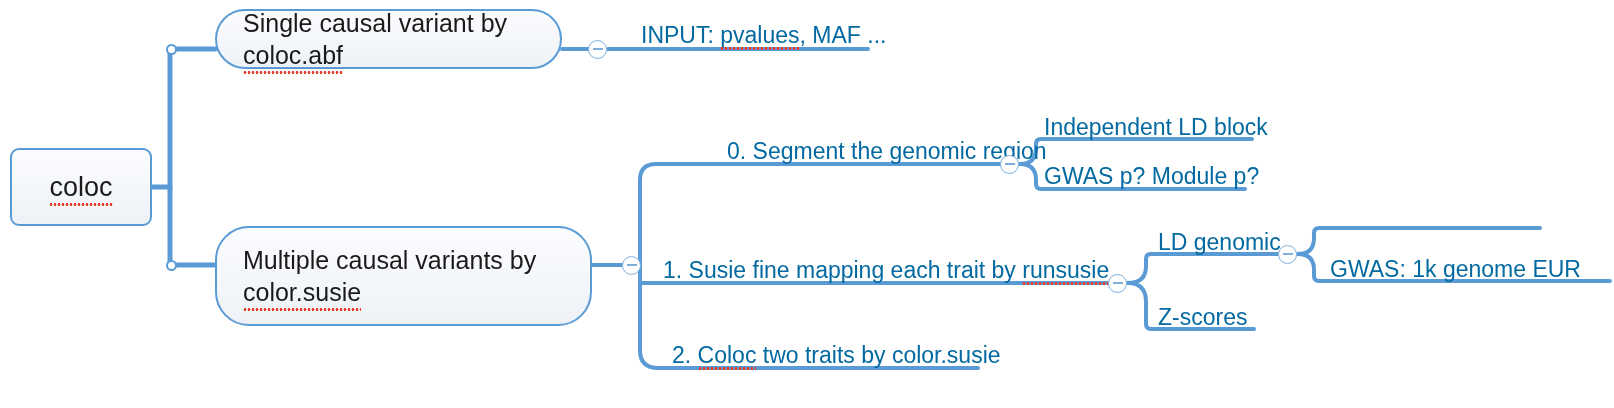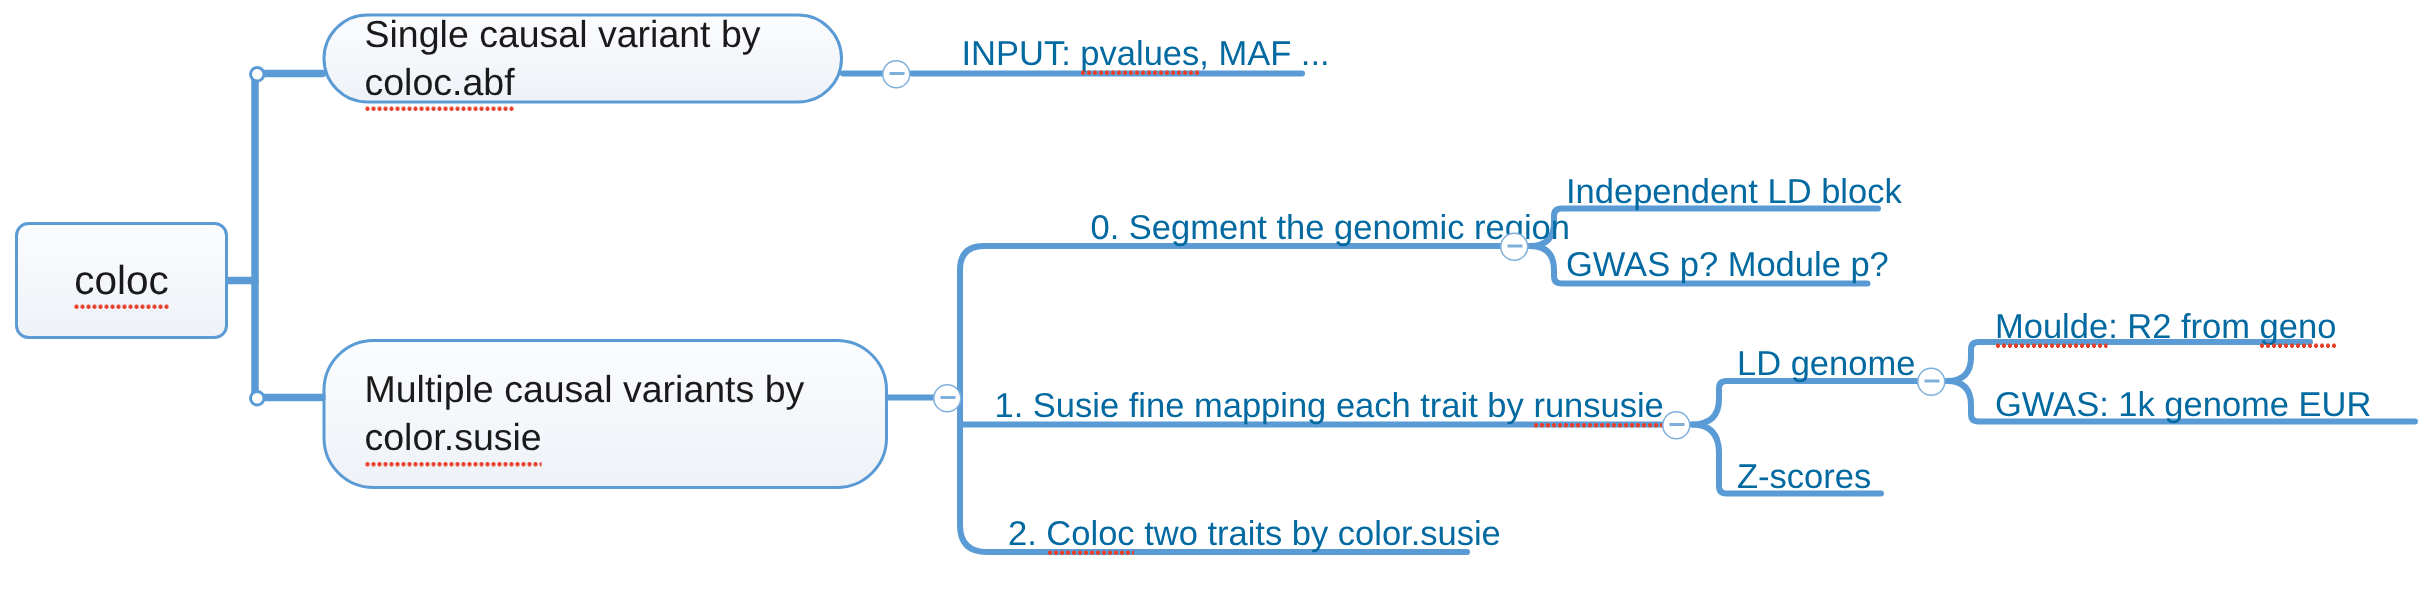--- a/index.html
+++ b/index.html
@@ -192,29 +192,26 @@
   <div class="leaf" style="left:1044px; top:165px;">GWAS p? Module p?</div>
 
   <div class="leaf" style="left:1044px; top:116px;">Independent LD block</div>
 
   <div class="leaf" style="left:663px; top:259px;">
     <span>1. Susie fine mapping each trait by </span><span class="sp">runsusie</span>
   </div>
 
   <div class="toggle" style="left:1108px; top:273.5px;"></div>
 
-  <div class="leaf" style="left:1158px; top:231px;">LD genome</div>
+  <div class="leaf" style="left:1158px; top:231px;">LD genomic</div>
 
   <div class="leaf" style="left:1158px; top:306px;">Z-scores</div>
 
   <div class="toggle" style="left:1278px; top:244.5px;"></div>
 
-  <div class="leaf" style="left:1330px; top:206px;">
-    <span class="sp">Moulde</span><span>: R2 from </span><span class="sp">geno</span>
-  </div>
 
   <div class="leaf" style="left:1330px; top:258px;">GWAS: 1k genome EUR</div>
 
   <div class="leaf" style="left:672px; top:344px;">
     <span>2. </span><span class="sp">Coloc</span><span> two traits by color.susie</span>
   </div>
 
 </div>
 
 </body></html>

